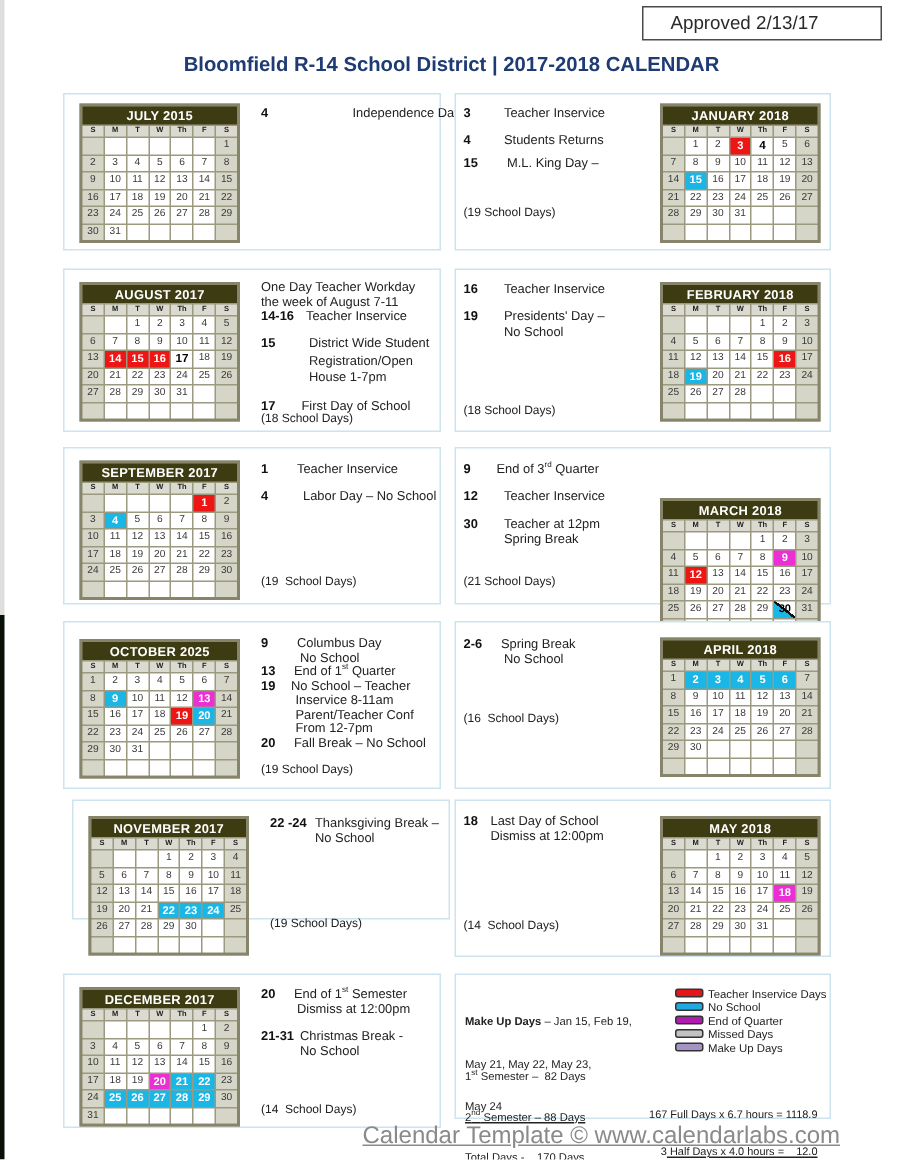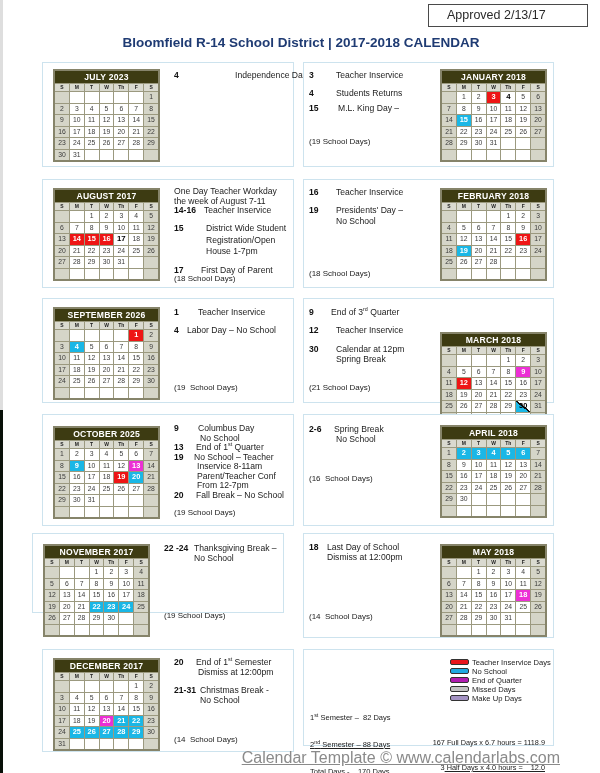--- a/index.html
+++ b/index.html
@@ -77,21 +77,21 @@
 <body>
 
 <div class="edge-top"></div>
 <div class="edge-bottom"></div>
 
 <div class="approved">Approved 2/13/17</div>
 <h1 class="title">Bloomfield R-14 School District | 2017-2018 CALENDAR</h1>
 
 <div class="panel" style="left:42px;top:62px;width:252px;height:105px">
     <div class="cal" style="left: 10px; top: 6px;">
-      <div class="cal-head">JULY 2023</div>
+      <div class="cal-head">JULY 2015</div>
       <div class="cal-grid">
         <div class="cal-dn">S</div>
         <div class="cal-dn">M</div>
         <div class="cal-dn">T</div>
         <div class="cal-dn">W</div>
         <div class="cal-dn">Th</div>
         <div class="cal-dn">F</div>
         <div class="cal-dn">S</div>
         <div class="cal-cell wkend"></div>
         <div class="cal-cell"></div>
@@ -216,28 +216,28 @@
       <span class="event-num">15</span>
       <div class="event-lines" style="left: 32px;">
         <div class="event-line">District Wide Student</div>
         <div class="event-line">Registration/Open</div>
         <div class="event-line">House 1-7pm</div>
       </div>
     </div>
     <div class="event" style="left: 131px; top: 85px; line-height: 10px;">
       <span class="event-num">17</span>
       <div class="event-lines" style="left: 27px;">
-        <div class="event-line">First Day of Parent</div>
+        <div class="event-line">First Day of School</div>
       </div>
     </div>
     <div class="school-days" style="left: 131px; top: 94px;">(18 School Days)</div>
   </div>
 <div class="panel" style="left:42px;top:298px;width:252px;height:105px">
     <div class="cal" style="left: 10px; top: 8px;">
-      <div class="cal-head">SEPTEMBER 2026</div>
+      <div class="cal-head">SEPTEMBER 2017</div>
       <div class="cal-grid">
         <div class="cal-dn">S</div>
         <div class="cal-dn">M</div>
         <div class="cal-dn">T</div>
         <div class="cal-dn">W</div>
         <div class="cal-dn">Th</div>
         <div class="cal-dn">F</div>
         <div class="cal-dn">S</div>
         <div class="cal-cell wkend"></div>
         <div class="cal-cell"></div>
@@ -284,21 +284,21 @@
       </div>
     </div>
     <div class="event" style="left: 131px; top: 8px; line-height: 10px;">
       <span class="event-num">1</span>
       <div class="event-lines" style="left: 24px;">
         <div class="event-line">Teacher Inservice</div>
       </div>
     </div>
     <div class="event" style="left: 131px; top: 26px; line-height: 10px;">
       <span class="event-num">4</span>
-      <div class="event-lines" style="left: 13px;">
+      <div class="event-lines" style="left: 28px;">
         <div class="event-line">Labor Day – No School</div>
       </div>
     </div>
     <div class="school-days" style="left: 131px; top: 84px;">(19  School Days)</div>
   </div>
 <div class="panel" style="left:42px;top:414px;width:252px;height:112px">
     <div class="cal" style="left: 10px; top: 11px;">
       <div class="cal-head">OCTOBER 2025</div>
       <div class="cal-grid">
         <div class="cal-dn">S</div>
@@ -375,21 +375,21 @@
       </div>
     </div>
     <div class="event" style="left: 131px; top: 75.75px; line-height: 9.5px;">
       <span class="event-num">20</span>
       <div class="event-lines" style="left: 22px;">
         <div class="event-line">Fall Break – No School</div>
       </div>
     </div>
     <div class="school-days" style="left: 131px; top: 93px;">(19 School Days)</div>
   </div>
-<div class="panel" style="left:32px;top:533px;width:252px;height:80px">
+<div class="panel" style="left:48px;top:533px;width:252px;height:80px">
     <div class="cal" style="left: 10px; top: 10px;">
       <div class="cal-head">NOVEMBER 2017</div>
       <div class="cal-grid">
         <div class="cal-dn">S</div>
         <div class="cal-dn">M</div>
         <div class="cal-dn">T</div>
         <div class="cal-dn">W</div>
         <div class="cal-dn">Th</div>
         <div class="cal-dn">F</div>
         <div class="cal-dn">S</div>
@@ -726,21 +726,21 @@
     </div>
     <div class="event" style="left: 5px; top: 26px; line-height: 10px;">
       <span class="event-num">12</span>
       <div class="event-lines" style="left: 27px;">
         <div class="event-line">Teacher Inservice</div>
       </div>
     </div>
     <div class="event" style="left: 5px; top: 46.25px; line-height: 9.5px;">
       <span class="event-num">30</span>
       <div class="event-lines" style="left: 27px;">
-        <div class="event-line">Calendar at 12pm</div>
+        <div class="event-line">Teacher at 12pm</div>
         <div class="event-line">Spring Break</div>
       </div>
     </div>
     <div class="school-days" style="left: 5px; top: 84px;">(21 School Days)</div>
   </div>
 <div class="panel" style="left:303px;top:414px;width:251px;height:112px">
     <div class="cal" style="left: 136px; top: 10px;">
       <div class="cal-head">APRIL 2018</div>
       <div class="cal-grid">
         <div class="cal-dn">S</div>
@@ -862,20 +862,25 @@
       <span class="event-num">18</span>
       <div class="event-lines" style="left: 18px;">
         <div class="event-line">Last Day of School</div>
         <div class="event-line">Dismiss at 12:00pm</div>
       </div>
     </div>
     <div class="school-days" style="left: 5px; top: 78px;">(14  School Days)</div>
   </div>
 
 <div class="panel" style="left:303px;top:649px;width:251px;height:97px">
+  <div class="sum-block sum-makeup">
+    <div><b>Make Up Days</b><span> – Jan 15, Feb 19,</span></div>
+    <div>May 21, May 22, May 23,</div>
+    <div>May 24</div>
+  </div>
   <div class="sum-block sum-sem">
     <div><span>1</span><sup>st</sup><span> Semester –  82 Days</span></div>
     <div class="u"><span>2</span><sup>nd</sup><span> Semester – 88 Days</span></div>
     <div>Total Days -    170 Days</div>
   </div>
   <div class="sum-block sum-hours">
     <div>167 Full Days x 6.7 hours = 1118.9</div>
     <div><span>3</span><span class="u"> Half Days x 4.0 hours =    12.0</span></div>
     
   </div>

